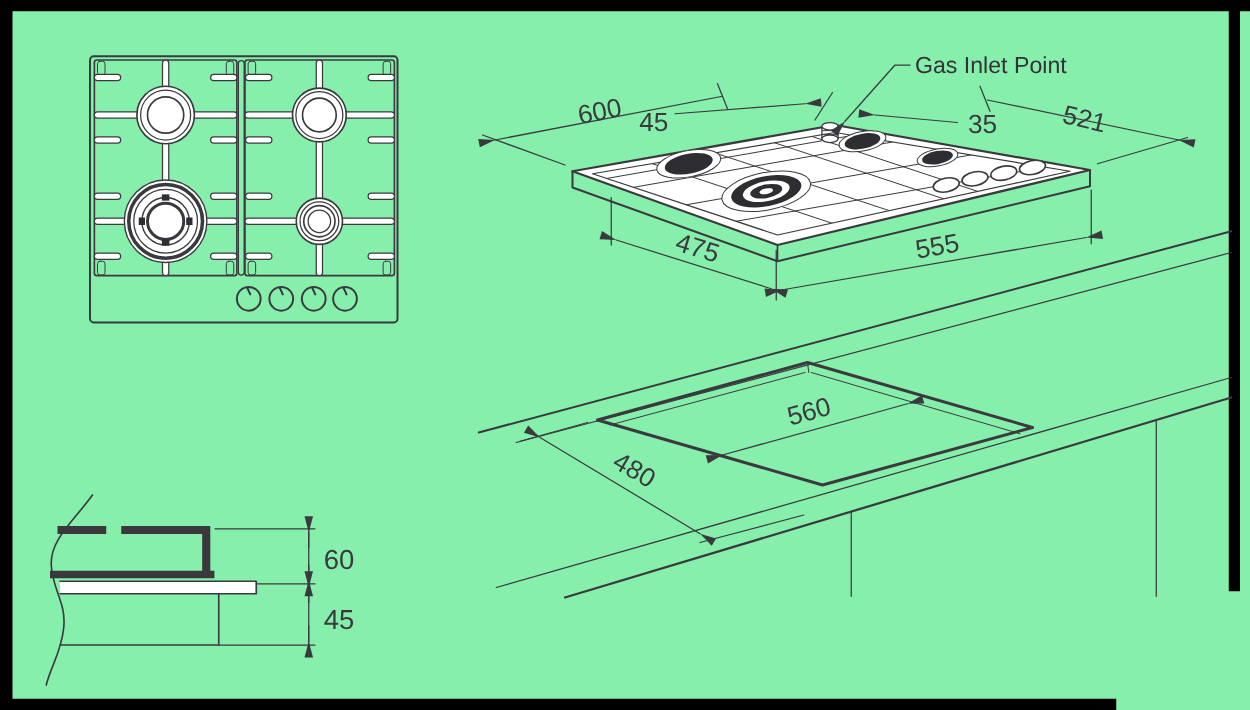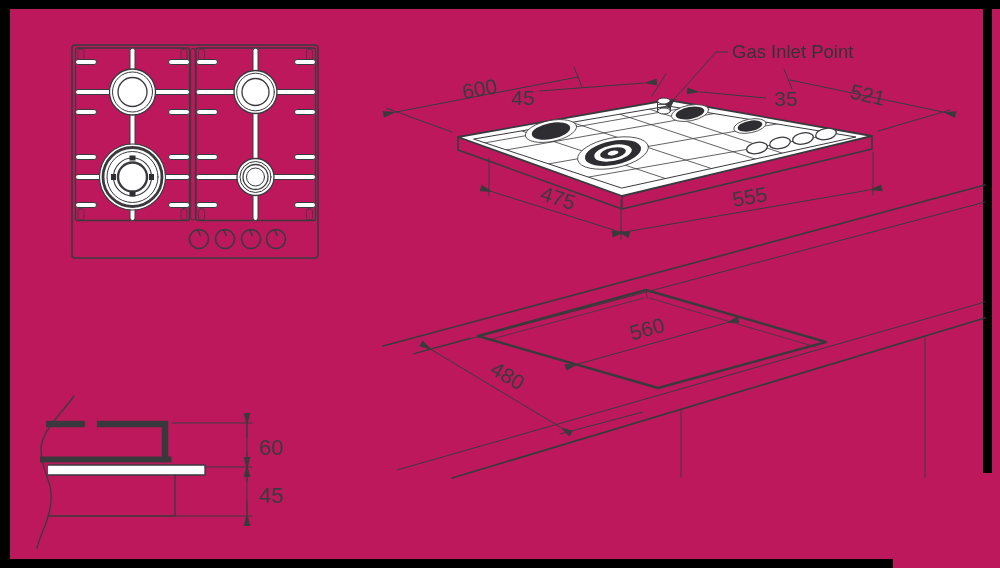--- a/index.html
+++ b/index.html
@@ -1,16 +1,16 @@
 <!DOCTYPE html>
 <html><head>
 <meta charset="utf-8">
 <style>
   html,body{margin:0;padding:0;background:#ffffff;}
-  .canvas{position:relative;width:1000px;height:568px;background:#be185d;overflow:hidden;
+  .canvas{position:relative;width:1000px;height:568px;background:#86efac;overflow:hidden;
           font-family:"Liberation Sans", sans-serif;}
   svg{position:absolute;left:0;top:0;}
   .ln{stroke:#3a3a3e;fill:none;stroke-linecap:round;stroke-linejoin:round;}
   .w08{stroke-width:0.8;} .w1{stroke-width:1;} .w11{stroke-width:1.1;}
   .w13{stroke-width:1.3;} .w16{stroke-width:1.6;} .w18{stroke-width:1.8;}
   .w24{stroke-width:2.4;} .w28{stroke-width:2.8;}
   .thk{stroke:#39393d;stroke-width:6.5;fill:none;stroke-linecap:butt;stroke-linejoin:miter;}
   .wfill{fill:#ffffff;}
   .dark{fill:#2e2e32;stroke:none;}
   .dim{fill:#3a3a3e;font-size:21px;font-family:"Liberation Sans",sans-serif;}

